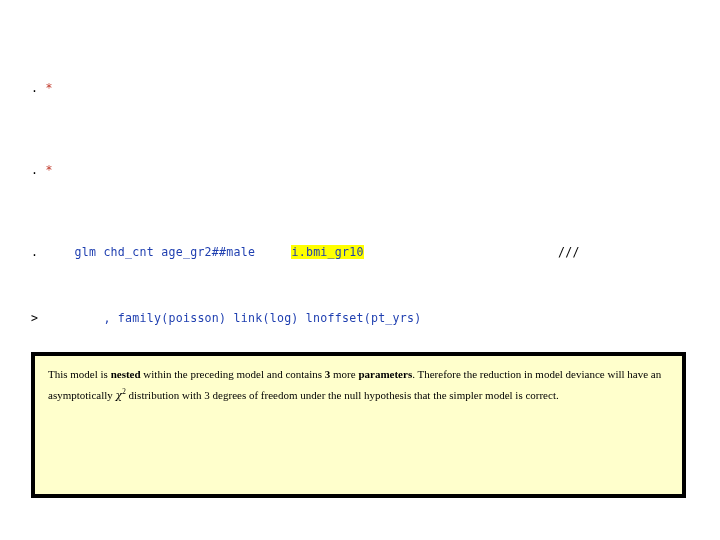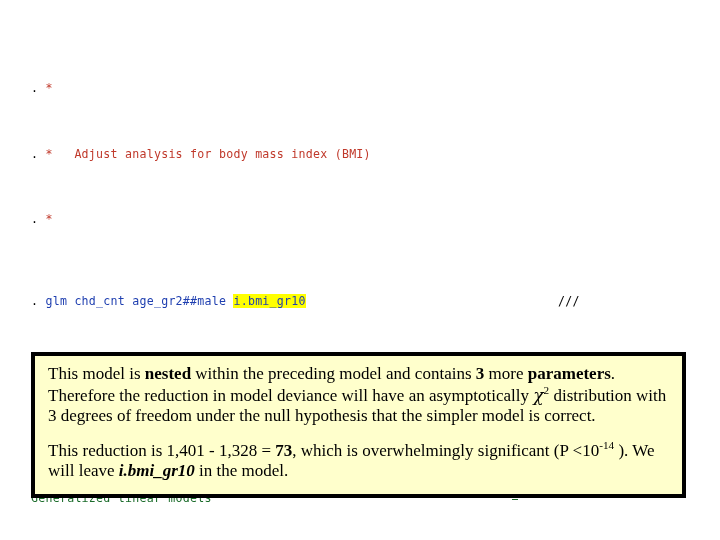--- a/index.html
+++ b/index.html
@@ -23,21 +23,21 @@
     width: 672px;
     font-family: "DejaVu Sans Mono", "Liberation Mono", monospace;
     font-size: 11.6px;
     line-height: 16.4px;
     white-space: pre;
     letter-spacing: 0.25px;
   }
   .cline { display: block; height: 16.4px; }
   .prompt  { color: #000000; }
   .comment { color: #c0392b; }
-  .cmd     { color: #1f3fb0; }
+  .cmd     { color: #1f3fb0; margin-left: 29px; }
   .hl      { background: #ffff00; }
   .blank   { display: block; height: 16.4px; }
 
   
   .rrow {
     display: block;
     height: 16.4px;
     position: relative;
   }
   .rleft {
@@ -67,39 +67,38 @@
     position: absolute;
     left: 31px;
     top: 352px;
     width: 655px;
     height: 146px;
     box-sizing: border-box;
     background: #ffffcc;
     border: 4px solid #000000;
     padding: 8px 12px 6px 13px;
     font-family: "Liberation Serif", "DejaVu Serif", serif;
-    font-size: 17px;
+    font-size: 11px;
     line-height: 20.5px;
     color: #000000;
   }
   #callout p { margin: 0; }
   #callout .para2 { margin-top: 14px; }
   .b  { font-weight: bold; }
   .bi { font-weight: bold; font-style: italic; }
   .chi { font-family: "DejaVu Serif", serif; font-style: italic; }
   sup { font-size: 0.66em; vertical-align: super; line-height: 0; }
 </style>
 </head>
 <body>
 
 <div id="console">
 
   <span class="cline"><span class="prompt">.</span> <span class="comment">*</span></span>
 
-  <span class="cline"><span class="prompt">.</span> <span class="comment">*   Adjust analysis for body mass index (BMI)</span></span>
 
   <span class="cline"><span class="prompt">.</span> <span class="comment">*</span></span>
 
 
   <span class="rrow"><span class="rleft"><span class="prompt">.</span> <span class="cmd">glm chd_cnt age_gr2##male </span><span class="cmd hl">i.bmi_gr10</span></span><span class="cont-slash">///</span></span>
 
   <span class="cline"><span class="prompt">&gt;</span> <span class="cmd">    , family(poisson) link(log) lnoffset(pt_yrs)</span></span>
 
   <span class="blank"></span>
 
@@ -132,15 +131,13 @@
 
   
 
 </div>
 
 <div id="callout">
   <p><span>This model is </span><span class="b">nested</span><span> within the preceding model and contains </span><span class="b">3</span><span> more </span><span class="b">parameters</span><span>.</span>
   <span>Therefore the reduction in model deviance will have an asymptotically </span><span class="chi">χ</span><sup>2</sup><span> distribution</span>
   <span>with 3 degrees of freedom under the null hypothesis that the simpler model is correct.</span></p>
 
-  <p class="para2"><span>This reduction is 1,401 - 1,328 = </span><span class="b">73</span><span>, which is overwhelmingly significant (P &lt;10</span><sup>-14</sup><span> ).</span>
-  <span>We will leave </span><span class="bi">i.bmi_gr10</span><span> in the model.</span></p>
 </div>
 
 </body></html>

